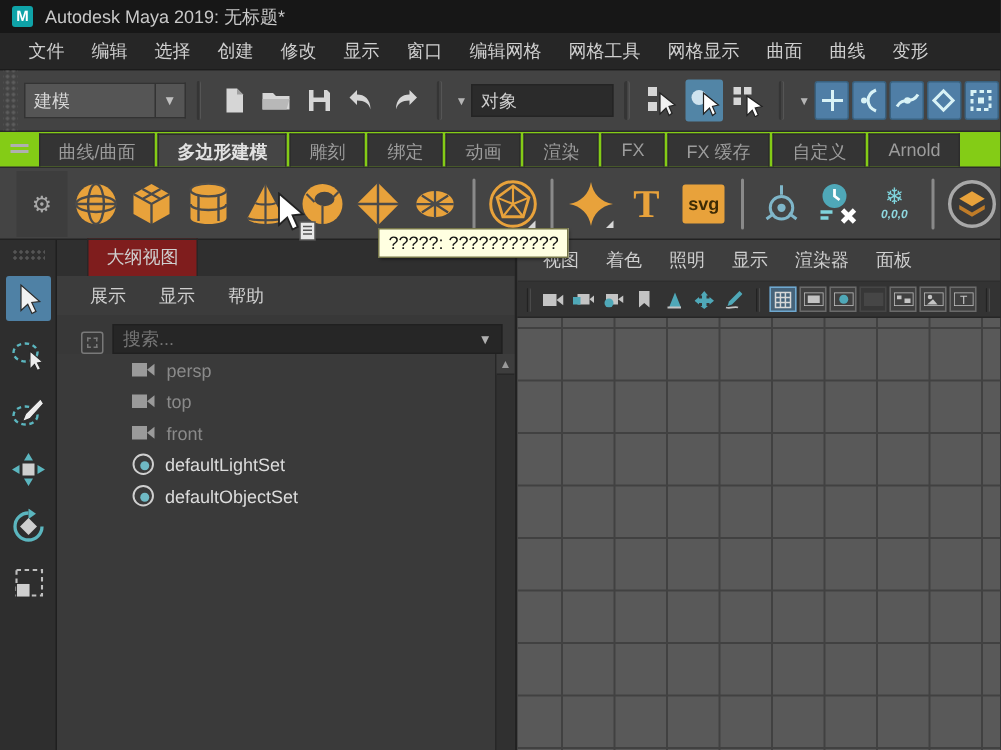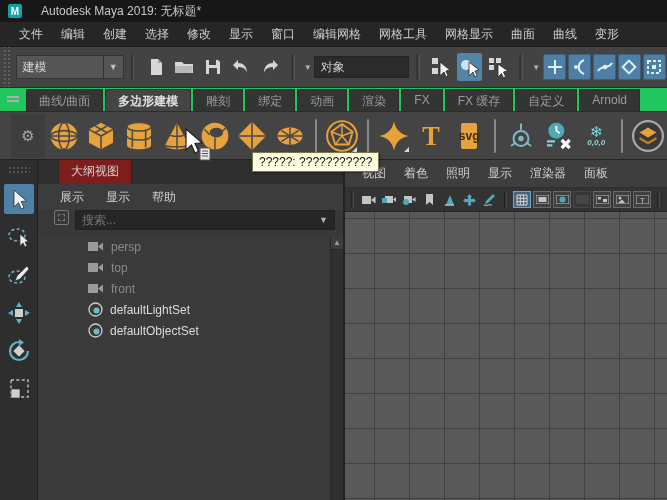--- a/index.html
+++ b/index.html
@@ -4,21 +4,21 @@
 <style>
   * { margin:0; padding:0; box-sizing:border-box; }
   html,body { width:667px; height:500px; overflow:hidden; background:#2b2b2b;
     font-family:"Liberation Sans","DejaVu Sans",sans-serif; }
   #app { position:relative; width:667px; height:500px; background:#2b2b2b; }
 
   
   .titlebar { height:22px; background:#171717; display:flex; align-items:center; padding-left:8px; gap:8px; }
   .maya-logo { width:14px; height:14px; background:#0fa3a8; color:#fff; font-weight:bold; font-size:10px;
     display:flex; align-items:center; justify-content:center; border-radius:2px; }
-  .title-text { color:#c8c8c8; font-size:12px;margin-left:11px; }
+  .title-text { color:#c8c8c8; font-size:12px; }
 
   
   .menubar { height:25px; background:#262626; display:flex; align-items:center; padding-left:10px; border-bottom:1px solid #1c1c1c; }
   .menubar .menu-item { color:#cfcfcf; font-size:12px; padding:0 9px; line-height:25px; cursor:default; }
 
   
   .toolbar { height:41px; background:#434343; display:flex; align-items:center; border-bottom:1px solid #2a2a2a; padding-left:2px; }
   .grip { width:11px; height:100%; background-image:radial-gradient(#5d5d5d 1px, transparent 1.2px);
     background-size:4px 4px; background-position:1px 2px; }
   .menuset { display:flex; align-items:center; margin-left:4px; }
@@ -30,55 +30,55 @@
   .tb-btn { width:28px; height:28px; display:flex; align-items:center; justify-content:center; margin:0 2px; border-radius:2px; }
   .tb-btn svg { display:block; }
   .tb-btn.active { background:#5285a6; }
   .mini-arrow { color:#b5b5b5; font-size:8px; margin:0 2px; }
   .object-field { width:108px; height:22px; background:#2b2b2b; border:1px solid #242424; color:#cfcfcf;
     font-size:12px; line-height:20px; padding-left:6px; }
   .snap-btn { width:26px; height:26px; background:#4f7ea6; border:1px solid #39617f; border-radius:2px;
     display:flex; align-items:center; justify-content:center; margin:0 1px; color:#d8f2f6; font-size:14px; }
 
   
-  .shelf-tabs { height:24px; background:#22c55e; display:flex; align-items:flex-end; border-bottom:1px solid #2c2c2c; }
+  .shelf-tabs { height:24px; background:#84cc16; display:flex; align-items:flex-end; border-bottom:1px solid #2c2c2c; }
   .shelf-burger { width:26px; display:flex; align-items:center; justify-content:center; height:24px; }
   .burger-glyph { width:12px; border-top:2px solid #b0b0b0; border-bottom:2px solid #b0b0b0; height:6px; }
   .shelf-tab { color:#9c9c9c; font-size:12px; padding:3px 12px; height:22px; background:#343434; margin-right:2px; border:1px solid #2c2c2c; border-bottom:none; }
   .shelf-tab.active { color:#e2e2e2; background:#454545; font-weight:bold; }
 
   
   .shelf { height:48px; background:#444; display:flex; align-items:center; border-bottom:1px solid #222; }
   .shelf-gear { width:36px; height:44px; background:#3d3d3d; display:flex; align-items:center; justify-content:center;
     color:#a8a8a8; font-size:15px; margin-left:11px; }
   .shelf-icon { width:36px; height:36px; display:flex; align-items:center; justify-content:center; margin:0 2px; position:relative; }
   .shelf-sep { width:2px; height:34px; background:#8a8a8a; margin:0 6px; border-radius:1px; }
   .corner-tri { position:absolute; right:2px; bottom:2px; width:0; height:0; border-left:5px solid transparent; border-bottom:5px solid #d8d8d8; }
-  .svg-badge { width:16px; height:26px; background:#e8a23b; border-radius:2px; display:flex; align-items:center; justify-content:center;
+  .svg-badge { width:28px; height:26px; background:#e8a23b; border-radius:2px; display:flex; align-items:center; justify-content:center;
     color:#3c2a05; font-weight:bold; font-size:12px; }
   .snow-icon { display:flex; flex-direction:column; align-items:center; color:#7fd4dc; line-height:1; }
   .snow-icon .flake { font-size:15px; }
   .snow-icon .coords { font-size:8px; font-weight:bold; color:#8fd8e0;font-style:italic; }
 
   
   .main { display:flex; height:340px; }
 
   
   .toolbox { width:38px; background:#2e2e2e; border-right:1px solid #1f1f1f; display:flex; flex-direction:column; align-items:center; padding-top:6px; }
   .toolbox .grip-h { width:22px; height:8px; background-image:radial-gradient(#555 1px, transparent 1.2px); background-size:4px 4px; margin-bottom:6px; }
   .tool-btn { width:30px; height:30px; margin:4px 0; display:flex; align-items:center; justify-content:center; border-radius:2px; }
   .tool-btn.active { background:#4f81a5; }
 
   
   .outliner { width:307px; background:#383838; border-right:2px solid #222; display:flex; flex-direction:column; }
   .outliner-tabrow { height:24px; background:#2f2f2f; display:flex; align-items:flex-end; padding-left:20px; }
   .outliner-tab { background:#7f1d1d; color:#cfcfcf; font-size:12px; padding:3px 12px 4px; border:1px solid #272727; border-bottom:none; }
   .outliner-menus { height:26px; display:flex; align-items:center; padding-left:22px; background:#3c3c3c; }
   .outliner-menus .menu-item { color:#cfcfcf; font-size:12px; margin-right:22px; }
-  .outliner-search { height:26px; display:flex; align-items:flex-start; padding:0 8px 0 16px; background:#383838; gap:6px; }
+  .outliner-search { height:26px; display:flex; align-items:flex-end; padding:0 8px 0 16px; background:#383838; gap:6px; }
   .filter-icon { width:15px; height:15px; border:1px solid #8a8a8a; border-radius:2px; position:relative; opacity:.8; }
   .filter-icon:before { content:""; position:absolute; inset:3px; border:1px dashed #8a8a8a; }
   .search-box { flex:1; height:20px; background:#262626; border:1px solid #202020; display:flex; align-items:center; padding:0 6px; }
   .search-input { flex:1; background:transparent; border:none; outline:none; color:#9a9a9a; font-size:12px; font-family:inherit; }
   .search-drop { color:#b0b0b0; font-size:9px; }
   .outliner-list { flex:1; position:relative; background:#3a3a3a; }
   .ol-row { height:21px; display:flex; align-items:center; padding-left:50px; gap:7px; }
   .ol-row .label { font-size:12px; }
   .ol-row.dim .label { color:#8a8a8a; }
   .ol-row.bright .label { color:#dcdcdc; }
@@ -110,22 +110,22 @@
 <div id="app">
 
   <div class="titlebar">
     <div class="maya-logo">M</div>
     <div class="title-text">Autodesk Maya 2019: 无标题*</div>
   </div>
 
   <div class="menubar">
     <span class="menu-item">文件</span>
     <span class="menu-item">编辑</span>
+    <span class="menu-item">选择</span>
     <span class="menu-item">创建</span>
-    <span class="menu-item">选择</span>
     <span class="menu-item">修改</span>
     <span class="menu-item">显示</span>
     <span class="menu-item">窗口</span>
     <span class="menu-item">编辑网格</span>
     <span class="menu-item">网格工具</span>
     <span class="menu-item">网格显示</span>
     <span class="menu-item">曲面</span>
     <span class="menu-item">曲线</span>
     <span class="menu-item">变形</span>
   </div>

